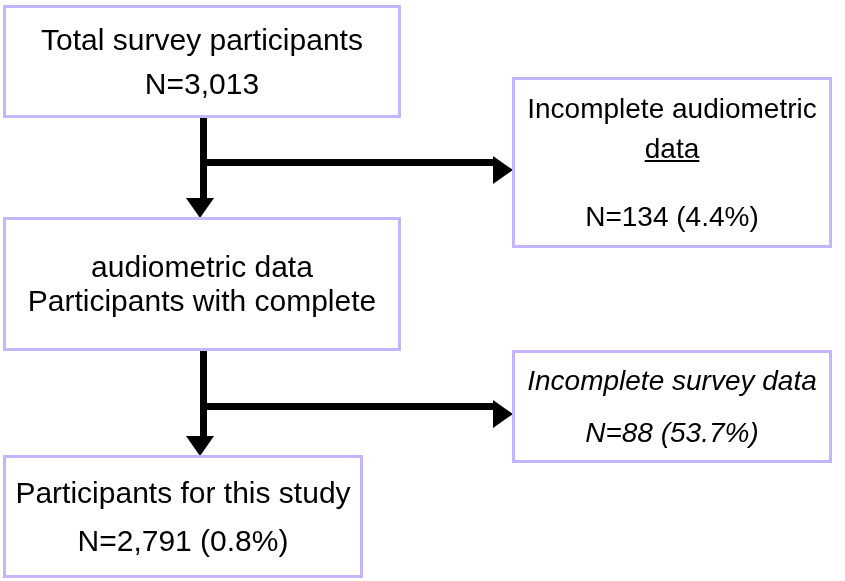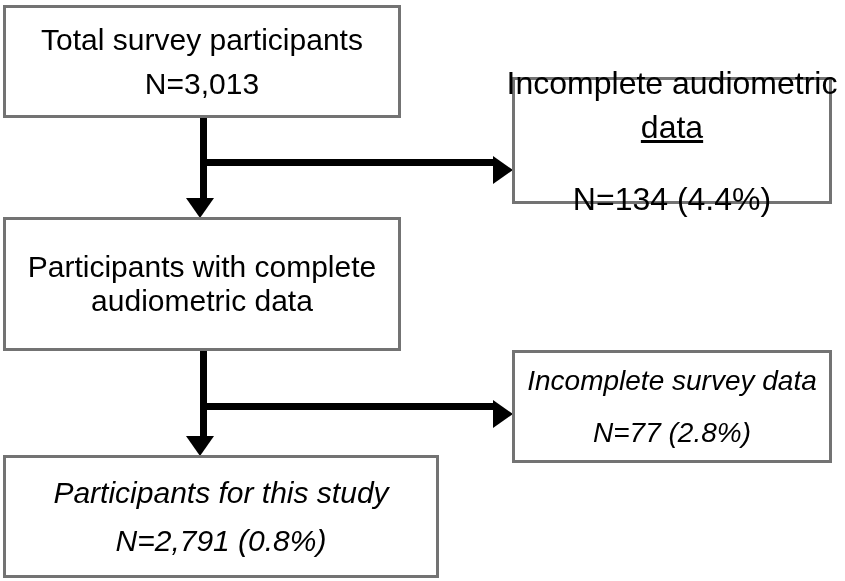--- a/index.html
+++ b/index.html
@@ -12,21 +12,21 @@
     width: 845px;
     height: 581px;
     background: #ffffff;
     font-family: "Liberation Sans", sans-serif;
     color: #000000;
     overflow: hidden;
   }
   .node {
     position: absolute;
     box-sizing: border-box;
-    border: 3px solid #737373;
+    border: 3px solid #c4b5fd;
     background: #ffffff;
     display: flex;
     flex-direction: column;
     align-items: center;
     justify-content: center;
     text-align: center;
     color: #000000;
   }
   .node .line {
     display: block;
@@ -53,34 +53,33 @@
     height: 134px;
     font-size: 30px;
   }
   #box-complete .line { line-height: 1.12; }
   #box-complete .l3 { margin-top: 12px; }
 
   
   #box-study {
     left: 3px;
     top: 455px;
-    width: 436px;
+    width: 360px;
     height: 123px;
     font-size: 30px;
-    font-style: italic;
   }
   #box-study .l1 { margin-bottom: 14px; }
 
   
   #box-excl-audio {
     left: 512px;
     top: 77px;
     width: 320px;
-    height: 127px;
-    font-size: 32px;
+    height: 171px;
+    font-size: 28px;
   }
   #box-excl-audio .line { line-height: 1.0; }
   #box-excl-audio .l2 { margin-top: 12px; text-decoration: underline; }
   #box-excl-audio .l3 { margin-top: 40px; }
 
   
   #box-excl-survey {
     left: 512px;
     top: 350px;
     width: 320px;
@@ -148,33 +147,33 @@
   <div class="hline" id="branch-1"></div>
   <div class="arrow-right" id="arrowhead-branch-1"></div>
 
   <div class="node" id="box-excl-audio">
     <span class="line l1">Incomplete audiometric</span>
     <span class="line l2">data</span>
     <span class="line l3">N=134 (4.4%)</span>
   </div>
 
   <div class="node" id="box-complete">
+    <span class="line l2">audiometric data</span>
     <span class="line l1">Participants with complete</span>
-    <span class="line l2">audiometric data</span>
   </div>
 
   <div class="vline" id="stem-2"></div>
   <div class="arrow-down" id="arrowhead-2"></div>
 
   <div class="hline" id="branch-2"></div>
   <div class="arrow-right" id="arrowhead-branch-2"></div>
 
   <div class="node" id="box-excl-survey">
     <span class="line l1">Incomplete survey data</span>
-    <span class="line l2">N=77 (2.8%)</span>
+    <span class="line l2">N=88 (53.7%)</span>
   </div>
 
   <div class="node" id="box-study">
     <span class="line l1">Participants for this study</span>
     <span class="line l2">N=2,791 (0.8%)</span>
   </div>
 
 </div>
 
 </body></html>

